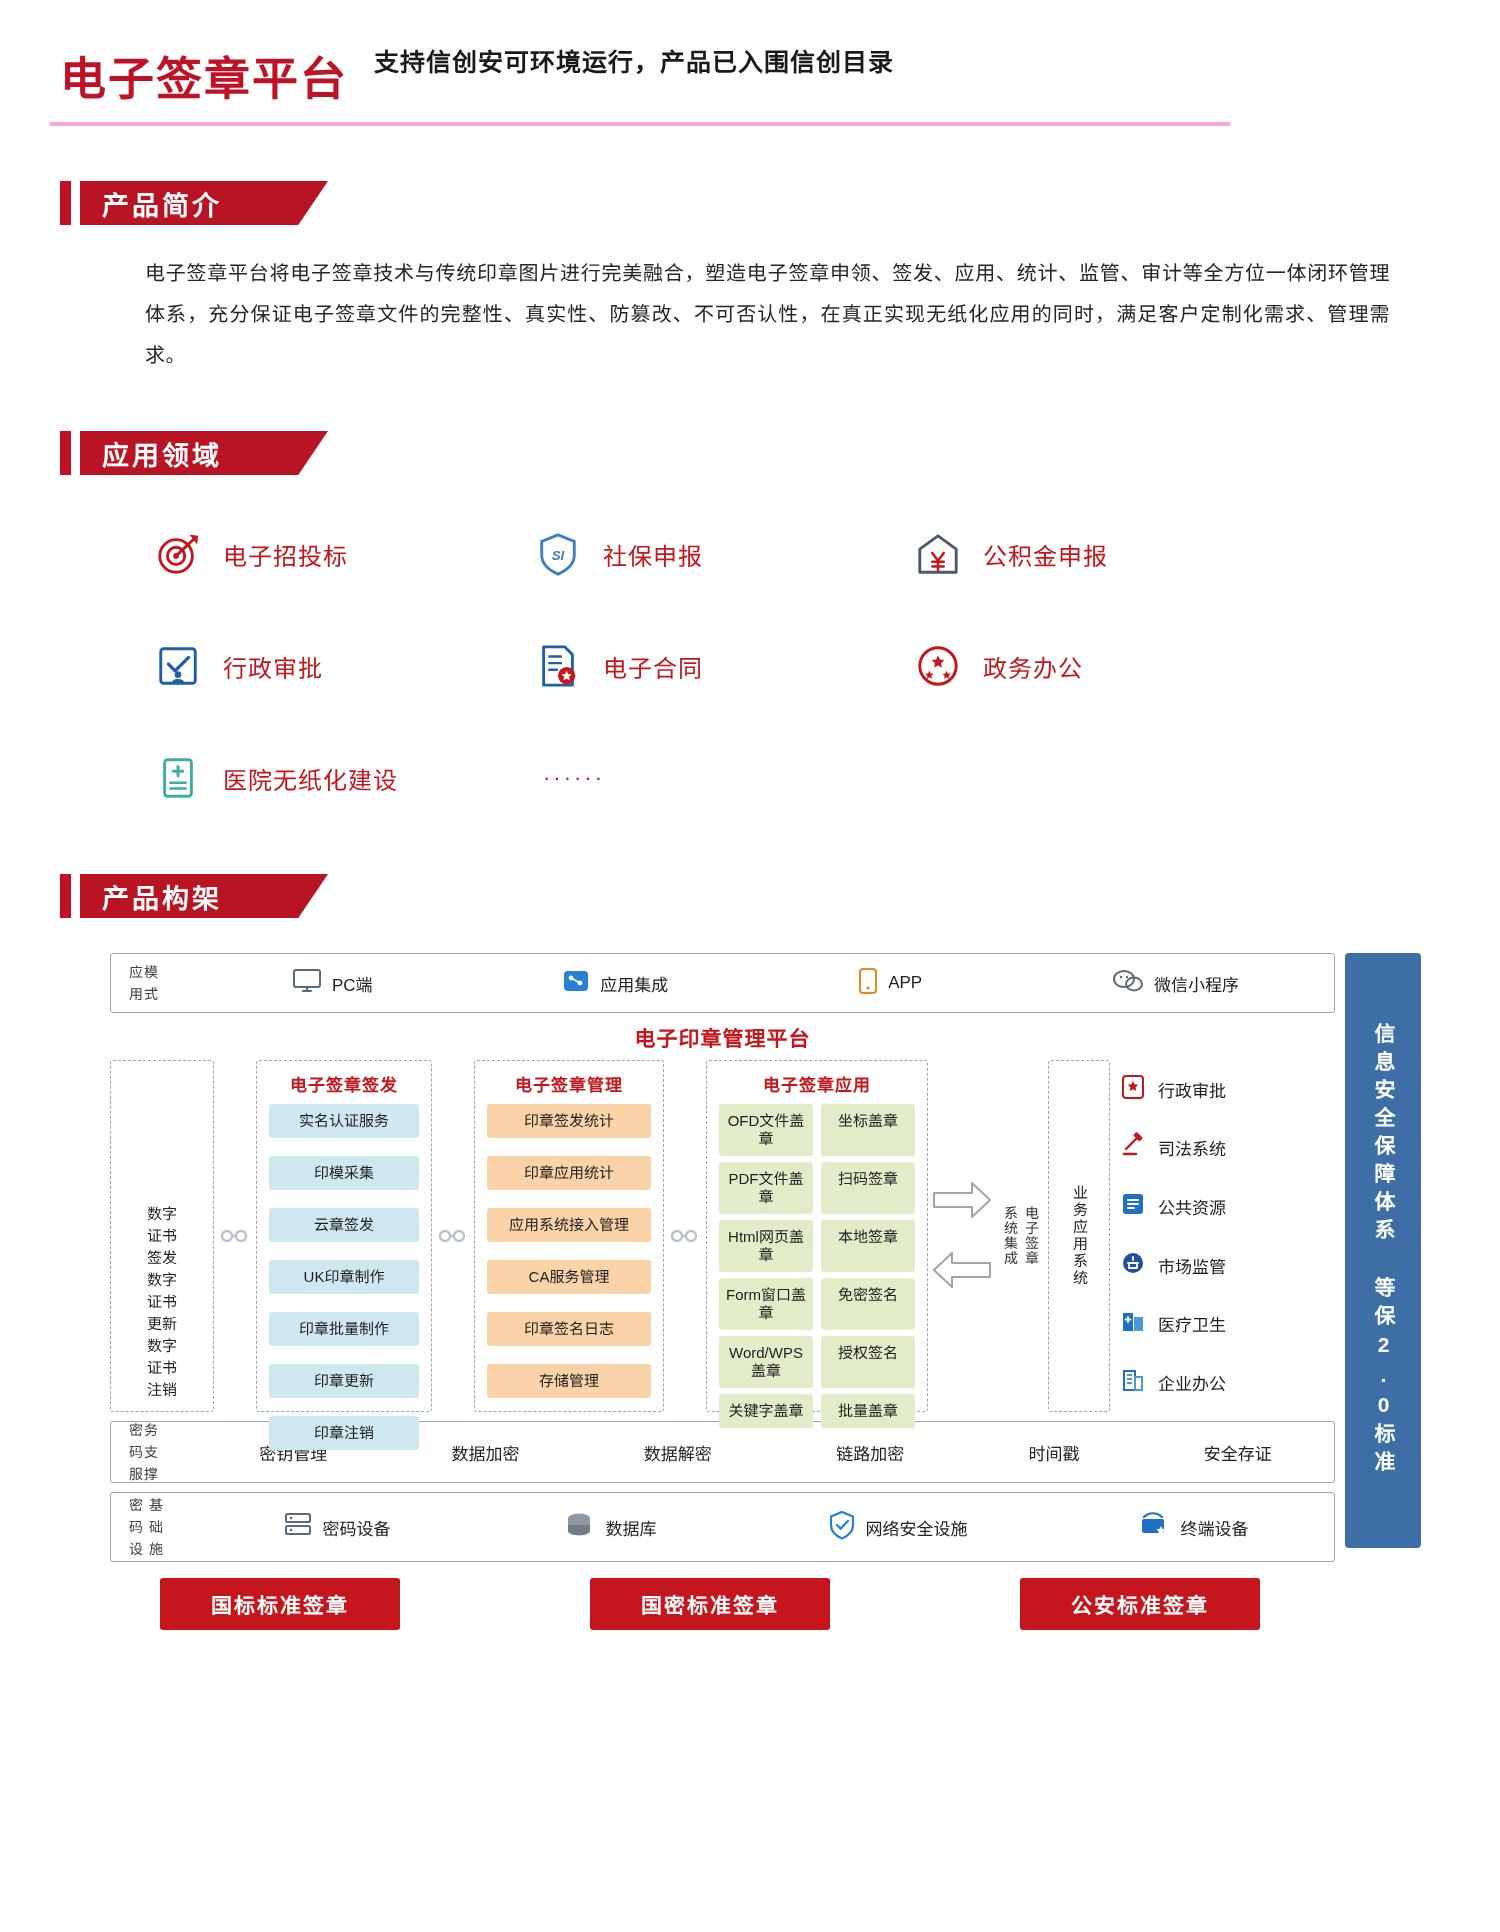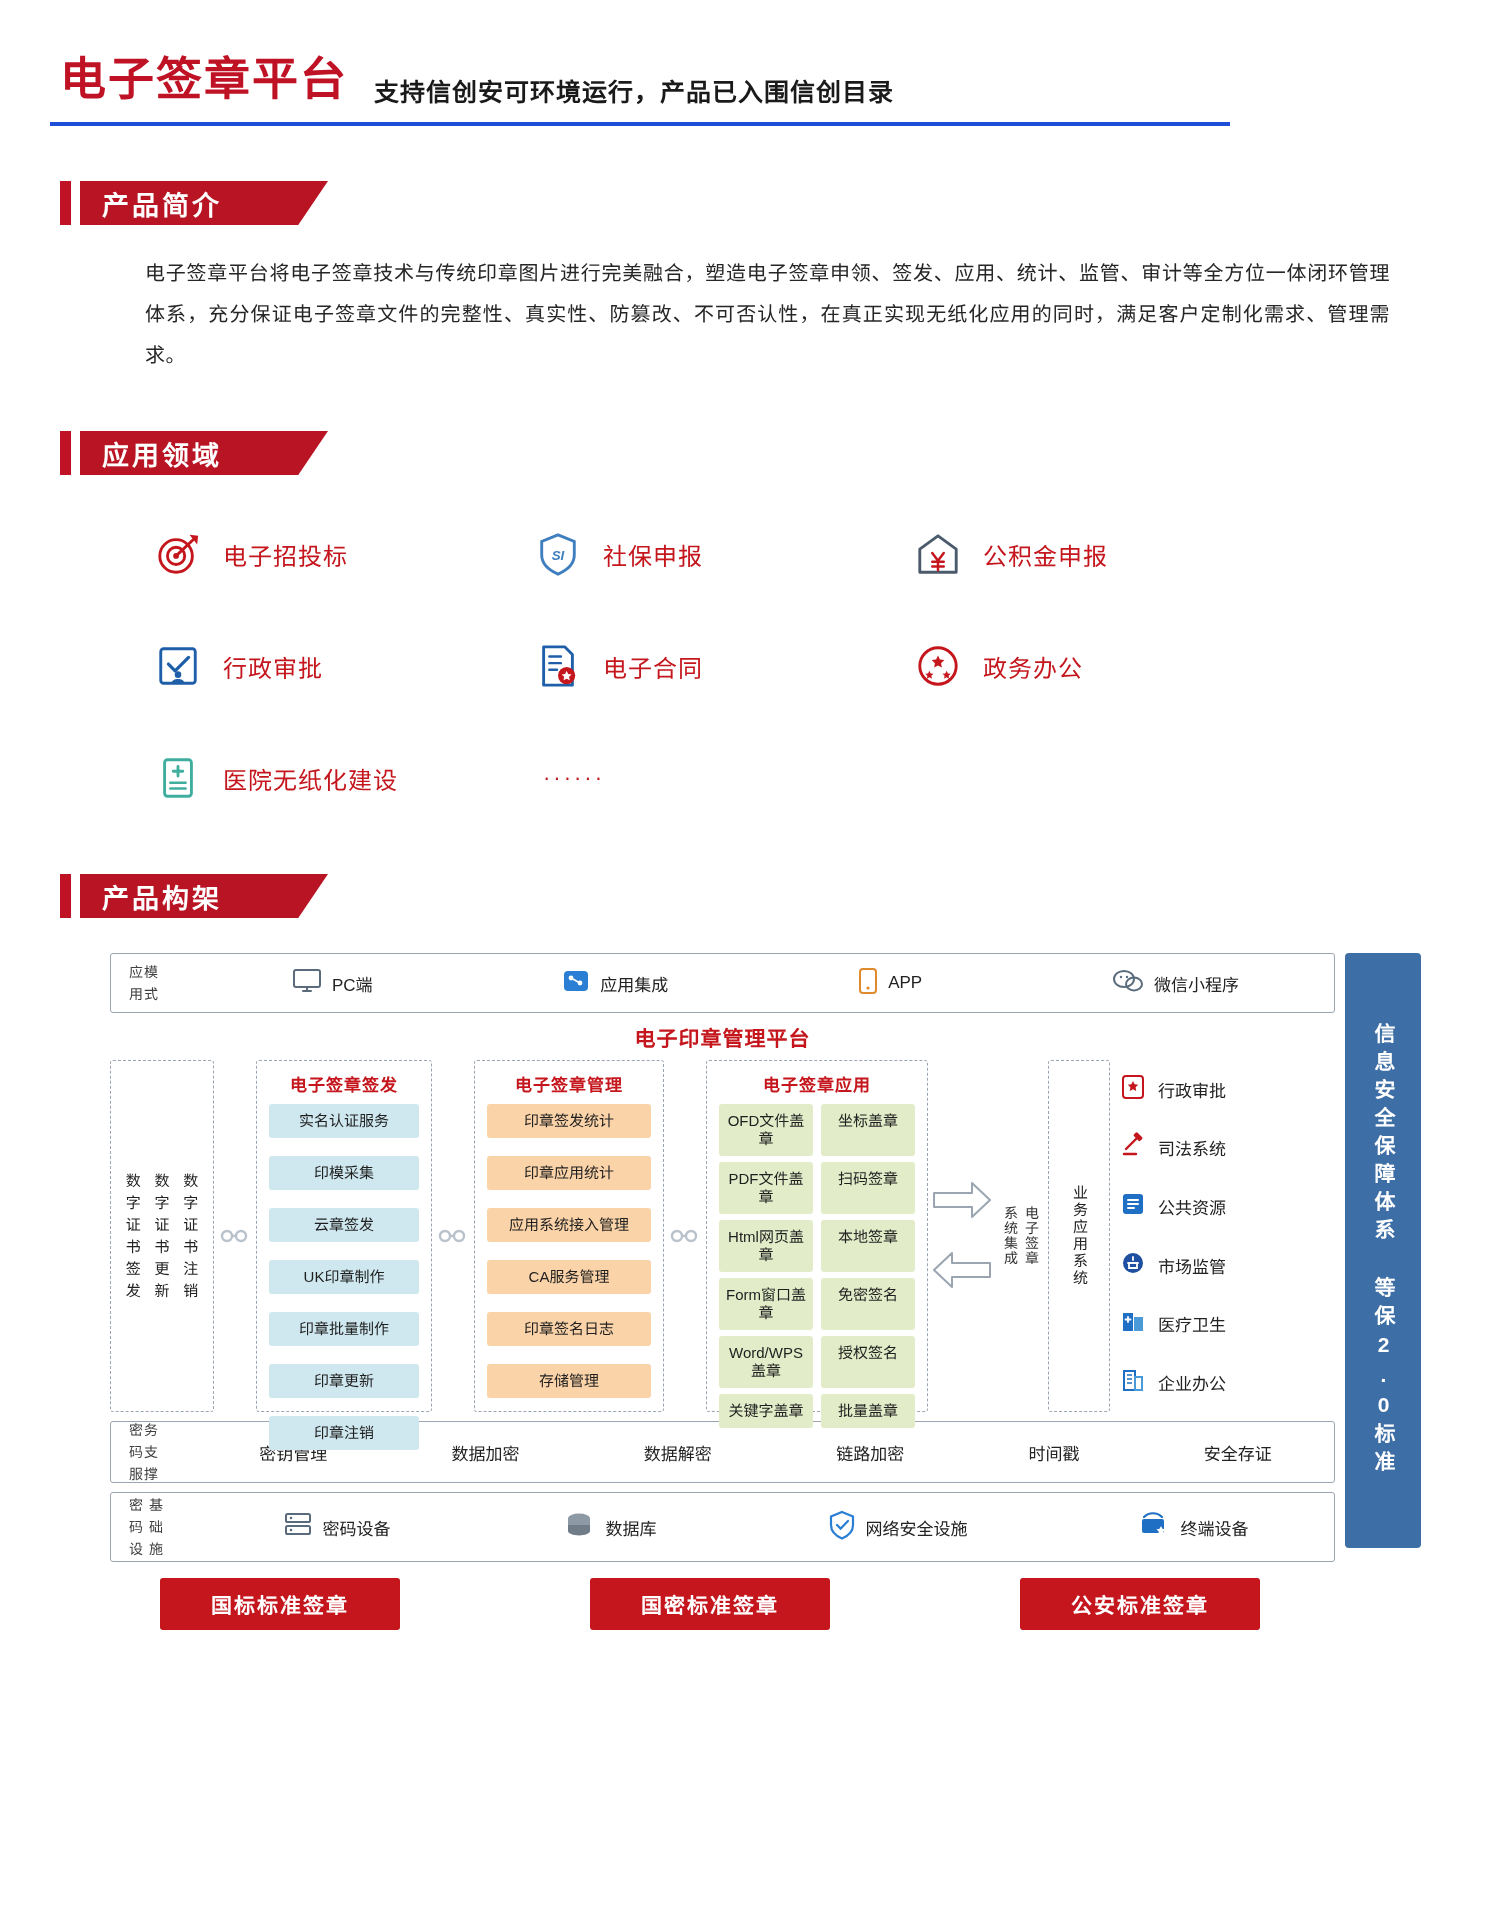--- a/index.html
+++ b/index.html
@@ -12,24 +12,24 @@
     color: #333;
     position: relative;
     overflow: hidden;
   }
   .page { position: relative; width: 1500px; height: 1932px; padding: 0 50px; }
 
   
   .header {
     margin-top: 42px;
     padding-left: 10px;
-    border-bottom: 4px solid #1d4ed8;
+    border-bottom: 4px solid #f9a8d4;
     padding-bottom: 14px;
     display: flex;
-    align-items: flex-end;
+    align-items: flex-start;
     gap: 26px;
     width: 1180px;
   }
   .header-title {
     font-size: 46px;
     font-weight: bold;
     color: #c01225;
     letter-spacing: 2px;
     font-family: "DejaVu Sans", sans-serif;
   }
@@ -164,21 +164,21 @@
     letter-spacing: 1px;
   }
   .dashcol {
     border: 1px dashed #9aa5b1;
     border-radius: 3px;
     margin-top: 38px;
     padding: 10px 8px;
   }
   .col-cert {
     width: 104px;
-    display:flex; flex-direction:row; justify-content: space-between;
+    display:flex; flex-direction:column; justify-content: flex-end;
     align-items:center;
     font-size: 15px; color:#222; line-height: 22px; text-align:center;
   }
   .col-right-biz {
     width: 62px;
     display:flex; align-items:center; justify-content:center;
     font-size: 15px; color: #222;
   }
   .vtext { writing-mode: vertical-rl; text-orientation: upright; letter-spacing: 2px; line-height: 30px; text-align:center;}
 

